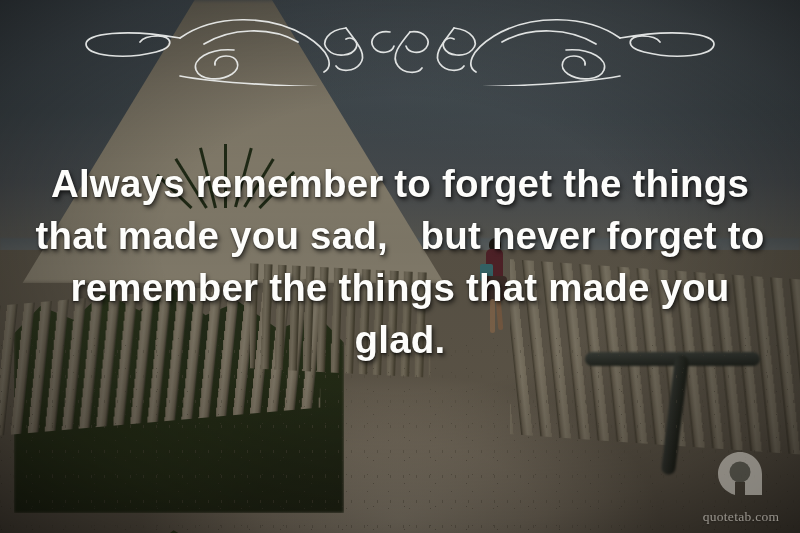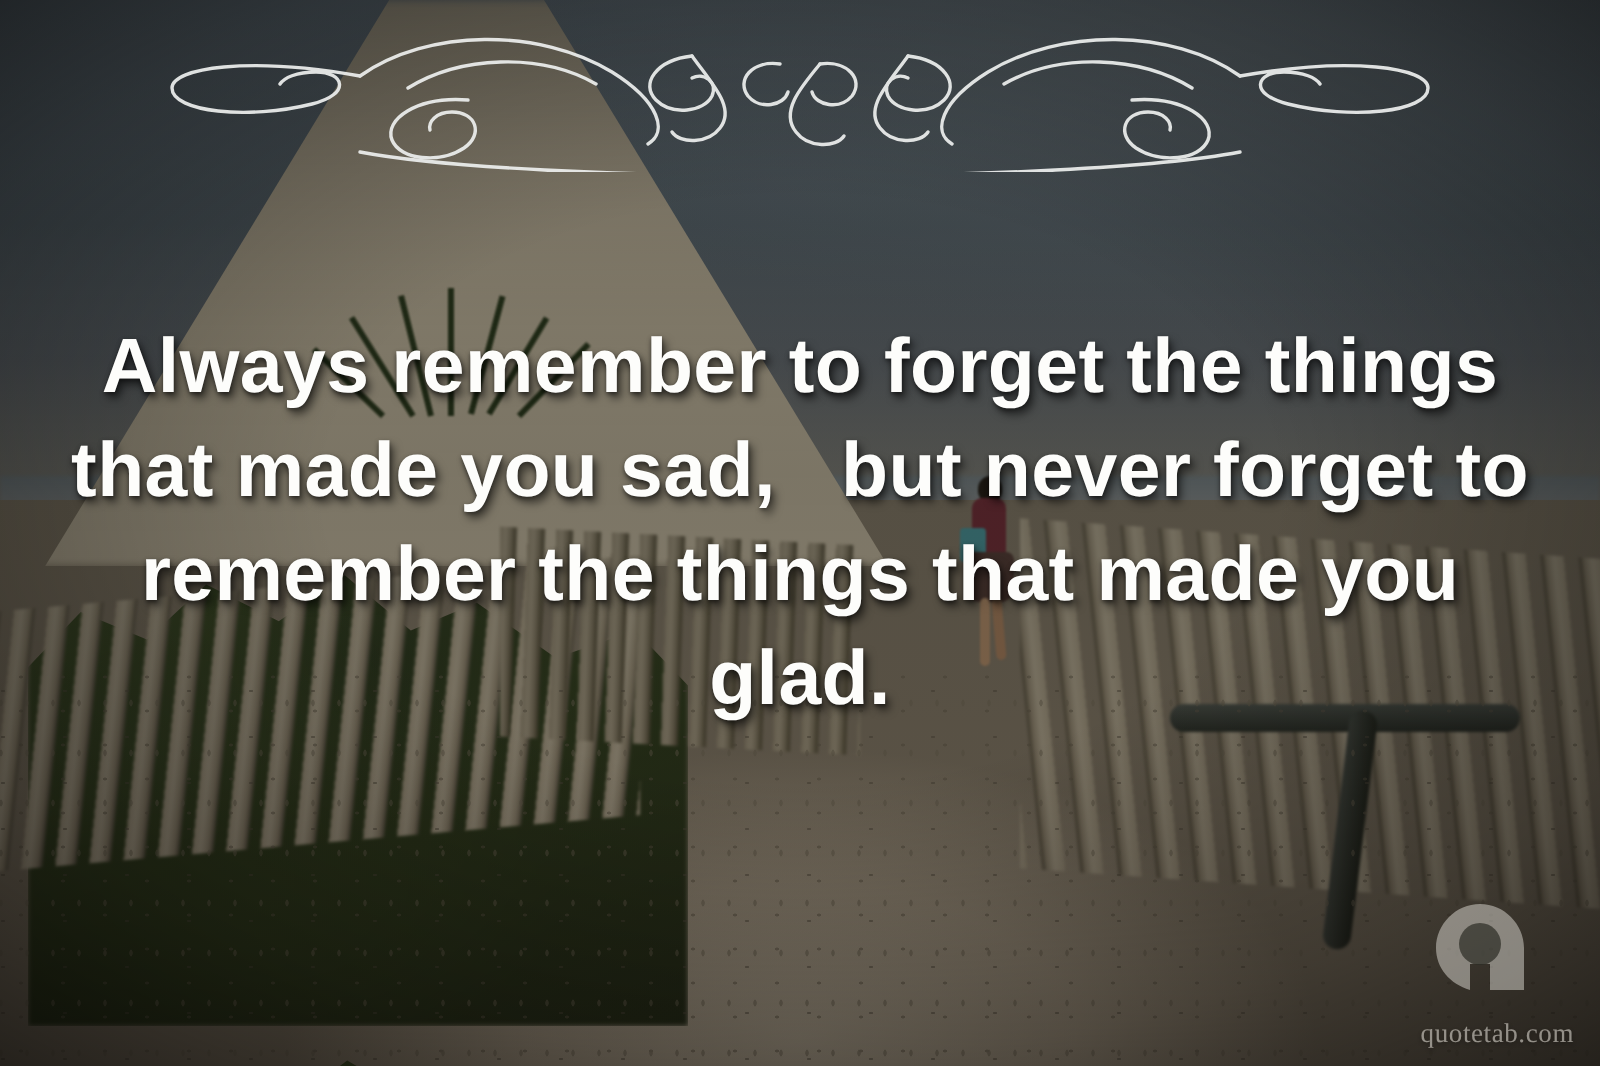--- a/index.html
+++ b/index.html
@@ -169,21 +169,21 @@
     font-weight:400;
     letter-spacing:1.6px;
     text-shadow:1px 2px 3px rgba(0,0,0,.5);
   }
 
   
   .watermark{ position:absolute; right:13px; bottom:8px; width:92px; height:74px; opacity:.55; }
   .wm-logo{ position:absolute; left:22px; top:0; width:46px; height:46px; }
   .wm-text{
     position:absolute; left:0; right:0; bottom:0;
-    text-align:right;
+    text-align:center;
     font-family:"Liberation Serif", serif;
     font-size:13.5px; color:#e8e4dc; letter-spacing:.3px;
     text-shadow:0 1px 2px rgba(0,0,0,.6);
   }
 </style>
 </head>
 <body>
 
 <div id="stage">
 

